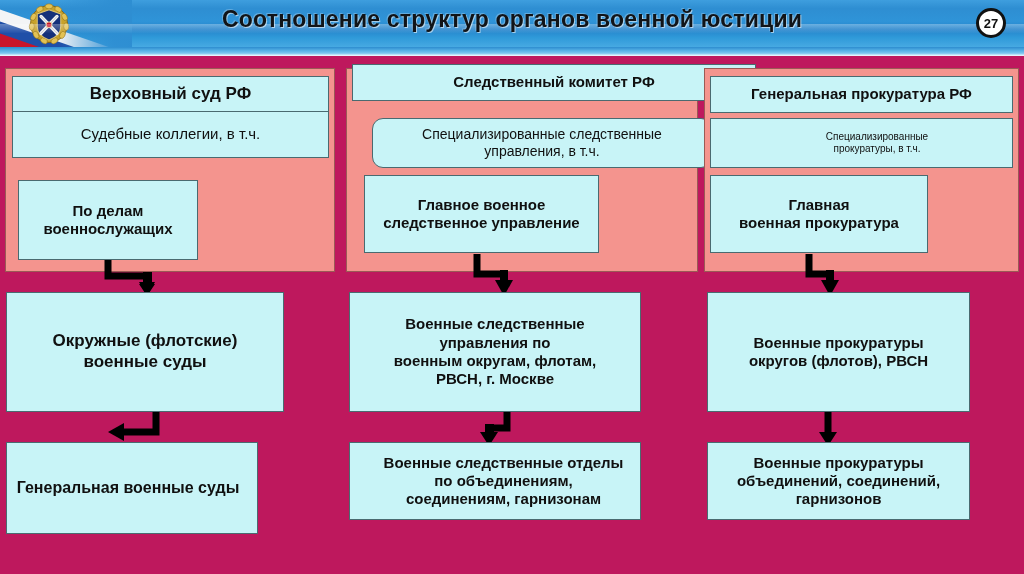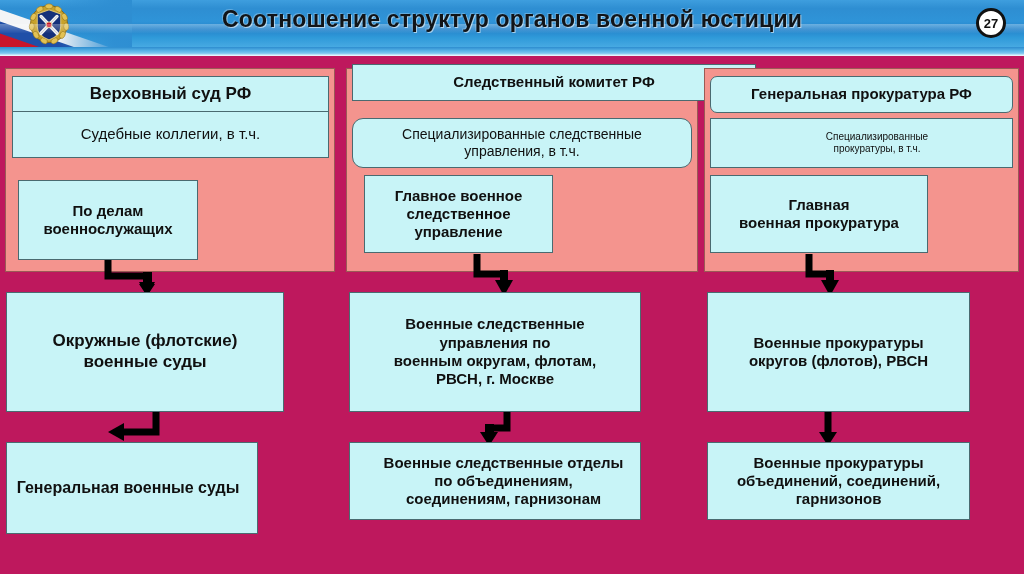--- a/index.html
+++ b/index.html
@@ -218,26 +218,26 @@
   <div class="box bold overflow-box" style="left:6px; top:442px; width:252px; height:92px; font-size:16px;">
     <span class="box-inner">Генеральная военные суды</span>
   </div>
 
   <div class="panel" style="left:346px; top:68px; width:352px; height:204px;"></div>
 
   <div class="box bold" style="left:352px; top:64px; width:404px; height:37px; font-size:15px;">
     <span class="box-inner">Следственный комитет РФ</span>
   </div>
 
-  <div class="box normal" style="left:352px; top:118px; width:340px; height:50px; font-size:14px;border-radius:11px;">
+  <div class="box normal" style="left:372px; top:118px; width:340px; height:50px; font-size:14px;border-radius:11px;">
     <span class="box-inner">Специализированные следственные
 управления, в т.ч.</span>
   </div>
 
-  <div class="box bold" style="left:364px; top:175px; width:189px; height:78px; font-size:15px;">
+  <div class="box bold" style="left:364px; top:175px; width:235px; height:78px; font-size:15px;">
     <span class="box-inner">Главное военное
 следственное управление</span>
   </div>
 
   <svg class="arrow-svg" style="left:468px; top:252px; width:60px; height:46px;" viewBox="0 0 60 46">
     <path d="M9 2 L9 22 L36 22" stroke="#000" stroke-width="7" fill="none"></path>
     <rect x="32" y="18" width="8" height="12" fill="#000"></rect>
     <path d="M45 28 L36 44 L27 28 Z" fill="#000"></path>
   </svg>
 
@@ -255,21 +255,21 @@
   </svg>
 
   <div class="box bold" style="left:349px; top:442px; width:292px; height:78px; font-size:15px;padding-left:20px;">
     <span class="box-inner">Военные следственные отделы
 по объединениям,
 соединениям, гарнизонам</span>
   </div>
 
   <div class="panel" style="left:704px; top:68px; width:315px; height:204px;"></div>
 
-  <div class="box bold" style="left:710px; top:76px; width:303px; height:37px; font-size:15px;border-radius:7px;">
+  <div class="box bold" style="left:710px; top:76px; width:303px; height:37px; font-size:15px;">
     <span class="box-inner">Генеральная прокуратура РФ</span>
   </div>
 
   <div class="box normal" style="left:710px; top:118px; width:303px; height:50px; font-size:10px;padding-left:34px;">
     <span class="box-inner">Специализированные
 прокуратуры, в т.ч.</span>
   </div>
 
   <div class="box bold" style="left:710px; top:175px; width:218px; height:78px; font-size:15px;">
     <span class="box-inner">Главная

